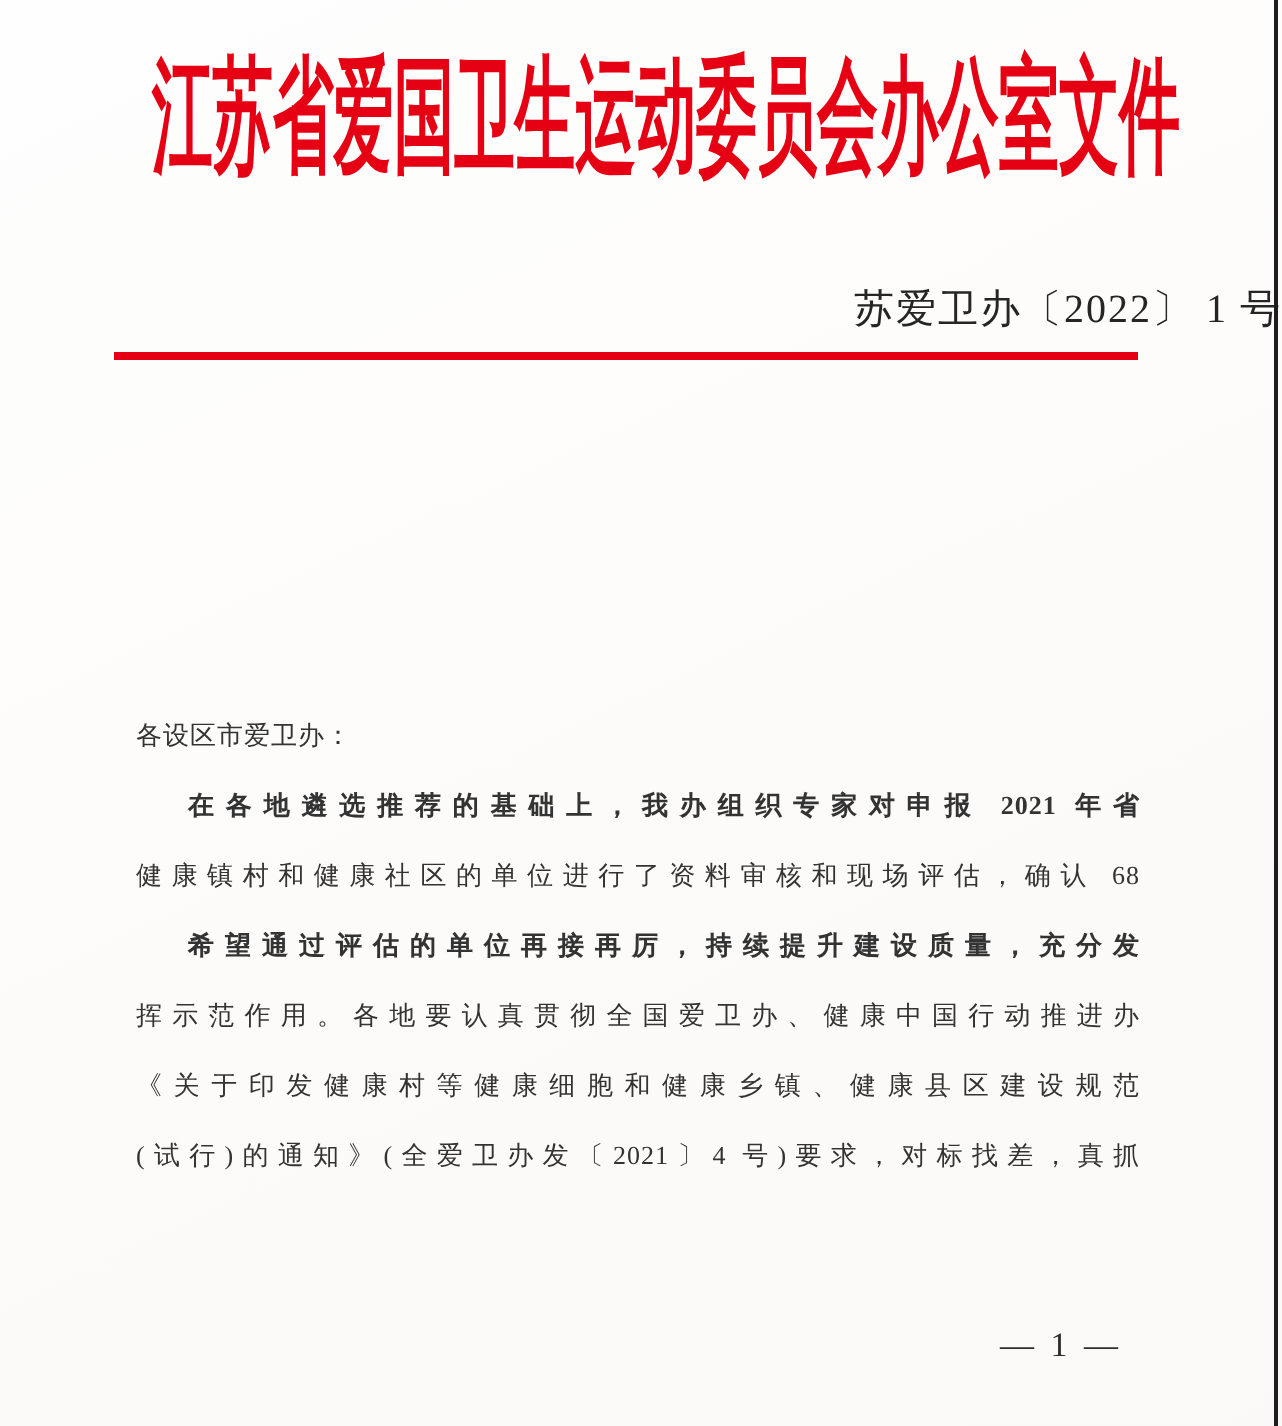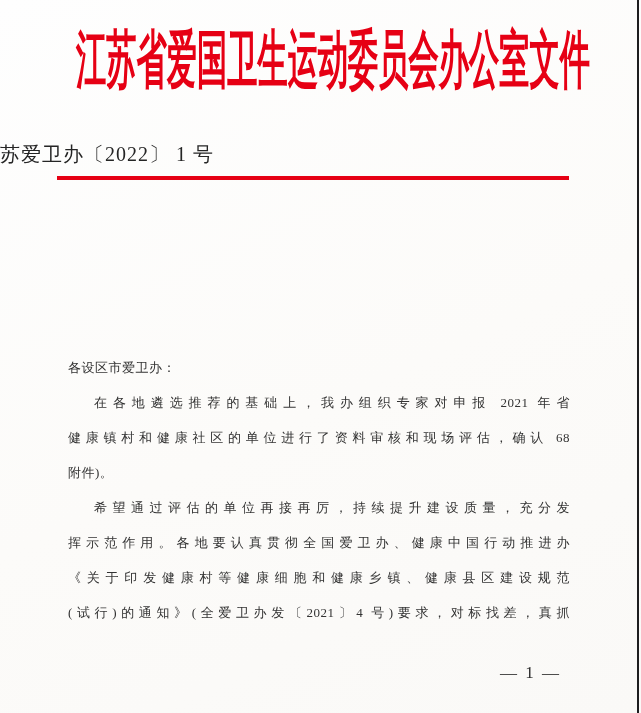--- a/index.html
+++ b/index.html
@@ -21,41 +21,41 @@
     display:flex;align-items:center;justify-content:center;
   }
   .red-header .stretch{
     font-size:42px;font-weight:bold;color:var(--red);
     line-height:1;white-space:nowrap;
     transform:scale(0.72,1.5);
   }
   
   .doc-number{
     position:absolute;top:141px;left:0;width:100%;
-    text-align:left;font-size:20px;color:#252525;letter-spacing:1px;
+    text-align:right;font-size:20px;color:#252525;letter-spacing:1px;
   }
   
   .red-rule{
     position:absolute;top:176px;left:57px;width:512px;height:4px;
     background:var(--red);
   }
   
   .doc-title{
     position:absolute;top:238px;left:0;width:100%;
     text-align:center;font-size:23px;font-weight:bold;color:#1b1b1b;
     line-height:36px;letter-spacing:1px;
   }
   
   .body-block{
     position:absolute;top:350px;left:68px;width:502px;
     font-size:13px;color:var(--ink);letter-spacing:0.5px;
   }
   .ln{height:35px;line-height:35px;}
   .just{text-align:justify;text-align-last:justify;text-justify:inter-character;}
-  .indent{text-indent:2em;}
+  .indent{text-indent:2em;font-weight:bold;}
   
   .page-number{
     position:absolute;top:663px;left:500px;
     font-size:17px;color:#2e2e2e;letter-spacing:2px;white-space:nowrap;
   }
   
   .scan-edge{
     position:absolute;top:0;right:2px;width:2px;height:713px;
     background:#1d1d1f;
   }
@@ -73,21 +73,20 @@
 
   <div class="red-rule"></div>
 
   <div class="doc-title">
   </div>
 
   <div class="body-block">
     <div class="ln">各设区市爱卫办：</div>
     <div class="ln just indent">在各地遴选推荐的基础上，我办组织专家对申报 2021 年省</div>
     <div class="ln just">健康镇村和健康社区的单位进行了资料审核和现场评估，确认 68</div>
-    <div class="ln">附件)。</div>
     <div class="ln just indent">希望通过评估的单位再接再厉，持续提升建设质量，充分发</div>
     <div class="ln just">挥示范作用。各地要认真贯彻全国爱卫办、健康中国行动推进办</div>
     <div class="ln just">《关于印发健康村等健康细胞和健康乡镇、健康县区建设规范</div>
     <div class="ln just">(试行)的通知》(全爱卫办发〔2021〕4 号)要求，对标找差，真抓</div>
   </div>
 
   <div class="page-number">— 1 —</div>
 
   <div class="scan-edge"></div>
 

